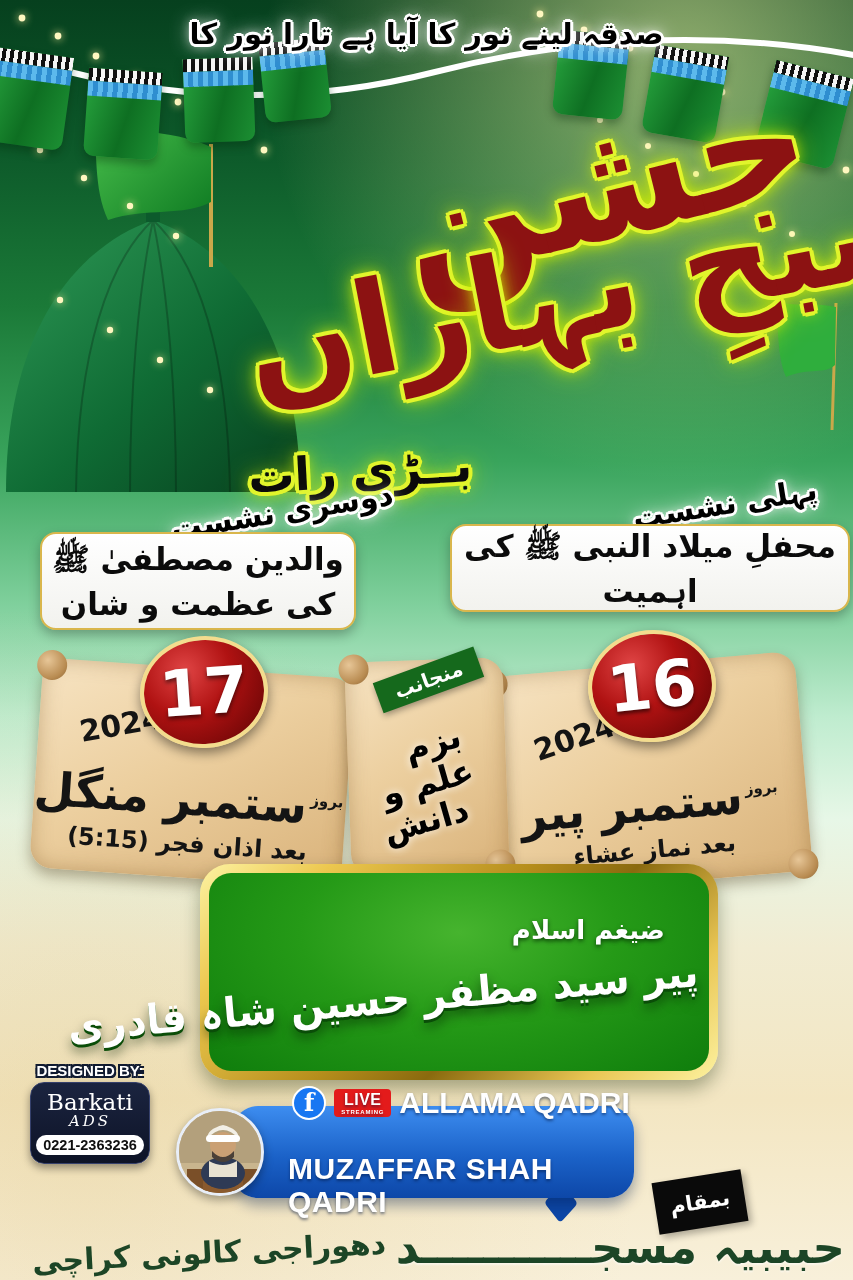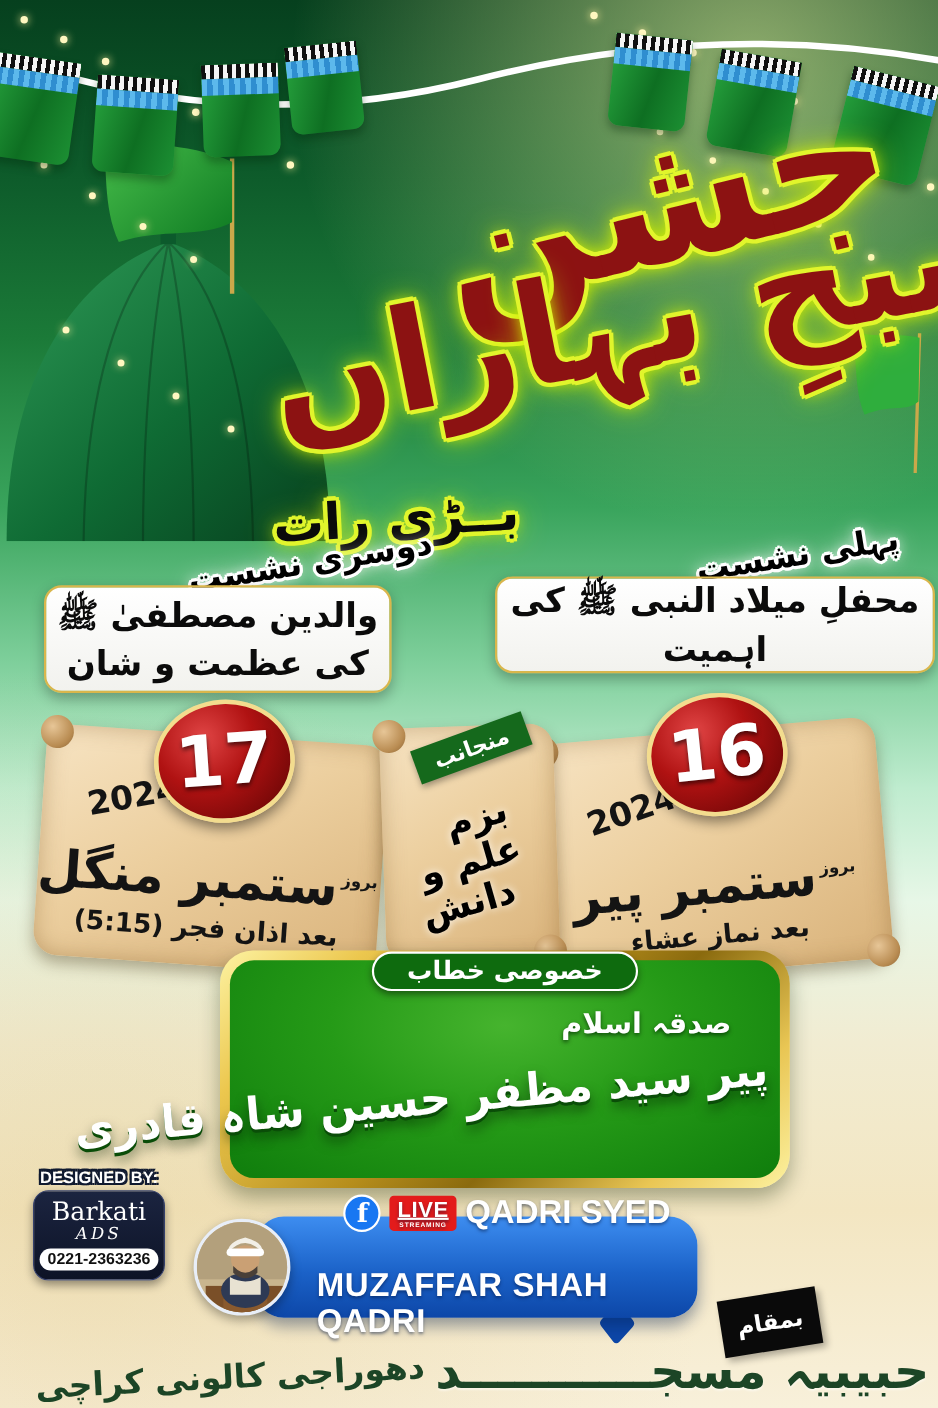--- a/index.html
+++ b/index.html
@@ -142,21 +142,21 @@
             font-weight:bold; font-family:"Liberation Sans",sans-serif; line-height:1.08;
             text-shadow:0 2px 3px rgba(0,20,60,.5); }
   .live-row { display:flex; align-items:center; gap:8px; font-size:30px; }
   .live-row2 { font-size:30px; letter-spacing:.5px;margin-top:33px; }
   .fb-icon { width:34px; height:34px; border-radius:50%; background:#1877f2;
             border:2px solid #fff; color:#fff; display:flex; align-items:center;
             justify-content:center; font-size:24px; font-weight:bold;
             font-family:"DejaVu Serif",serif; text-shadow:none; }
   .live-badge { background:#e31b1b; border-radius:4px; padding:3px 7px 2px;
             display:flex; flex-direction:column; align-items:center; line-height:1; }
-  .live-word { font-size:20px; letter-spacing:.5px;text-decoration:underline; }
+  .live-word { font-size:16px; letter-spacing:.5px; }
   .streaming-word { font-size:6px; letter-spacing:.8px; margin-top:1px; }
   
   .designer { position:absolute; left:30px; top:1062px; width:120px; z-index:6; text-align:center;
             font-family:"Liberation Sans",sans-serif; }
   .designer-heading { color:#fff; font-weight:bold; font-size:15px;
             text-shadow:-2px -2px 0 #101a30,2px -2px 0 #101a30,-2px 2px 0 #101a30,
             2px 2px 0 #101a30,0 2px 0 #101a30,0 -2px 0 #101a30; }
   .designer-box { margin-top:3px; background:linear-gradient(180deg,#1b2440,#0d1326);
             border-radius:14px; padding:6px 5px 8px; border:1px solid #35406b;
             box-shadow:0 4px 9px rgba(0,0,0,.4); }
@@ -255,20 +255,21 @@
     <div class="flag f6"></div>
     <div class="flag f7"></div>
   </div>
 
   <svg class="side-flag-svg" viewBox="0 0 84 140">
     <line x1="66" y1="8" x2="62" y2="135" stroke="#caa84a" stroke-width="3"></line>
     <path d="M66,12 C40,6 18,14 4,4 C10,34 6,58 16,82 C40,72 54,80 65,70 Z" fill="#2fae3d"></path>
   </svg>
 
   <div class="couplet">
+    <div class="o-white">صدقہ لینے نور کا آیا ہے تارا نور کا</div>
   </div>
 
   <div class="title-w1 o-yellow">جشن</div>
   <div class="title-w2 o-yellow">صبحِ بہاراں</div>
   <div class="subtitle o-yellow">بــڑی رات</div>
 
   <div class="sess-label lbl-first o-white">پہلی نشست</div>
   <div class="sess-box box-first">
     <span>محفلِ میلاد النبی ﷺ کی اہمیت</span>
   </div>
@@ -299,36 +300,35 @@
     <div class="org-tag">منجانب</div>
     <div class="org-name">
       <span>بزم</span>
       <span>علم و</span>
       <span>دانش</span>
     </div>
   </div>
 
   <div class="banner">
     <div class="banner-inner">
-      <div class="banner-pill">خصوصی خطاب</div>
-      <div class="banner-honorific">صدقہ اسلام</div>
+      <div class="banner-honorific">ضیغم اسلام</div>
       <div class="banner-name">پیر سید مظفر حسین شاہ قادری</div>
     </div>
   </div>
 
   <div class="live-tail"></div>
   <div class="live-bar">
     <div class="live-text">
       <div class="live-row">
         <span class="fb-icon">f</span>
         <span class="live-badge">
           <span class="live-word">LIVE</span>
           <span class="streaming-word">STREAMING</span>
         </span>
-        <span>QADRI SYED</span>
+        <span>ALLAMA QADRI</span>
       </div>
       <div class="live-row2">MUZAFFAR SHAH QADRI</div>
     </div>
   </div>
   <div class="speaker-photo">
     <svg viewBox="0 0 88 88" width="88" height="88">
       <rect width="88" height="88" fill="#cbb astray" style="fill:#c9b58e"></rect>
       <rect x="0" y="0" width="88" height="52" fill="#b3a07c"></rect>
       <rect x="8" y="58" width="72" height="30" fill="#7a4f28"></rect>
       <path d="M24,70 L64,70 L64,88 L24,88 Z" fill="#8a5a2e"></path>

